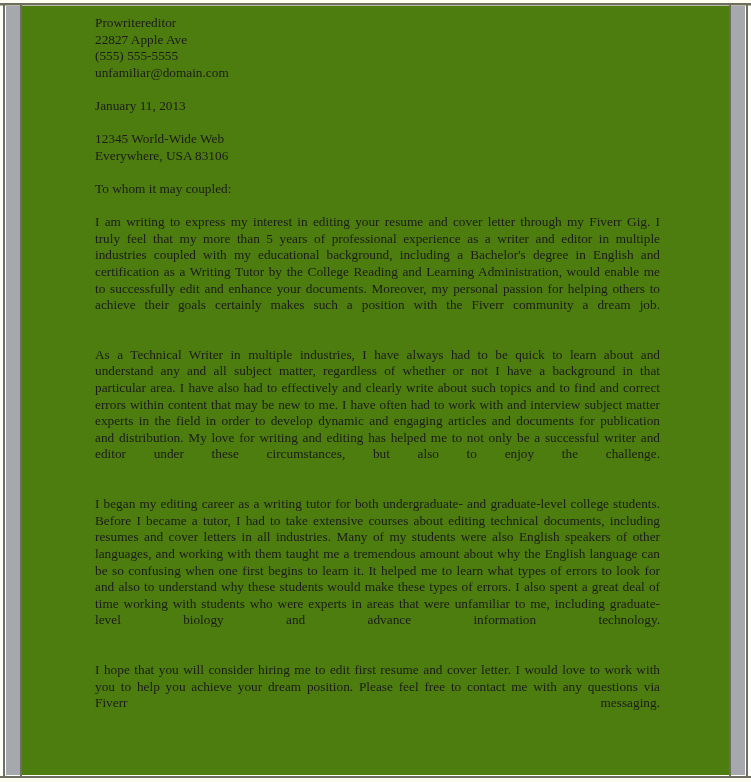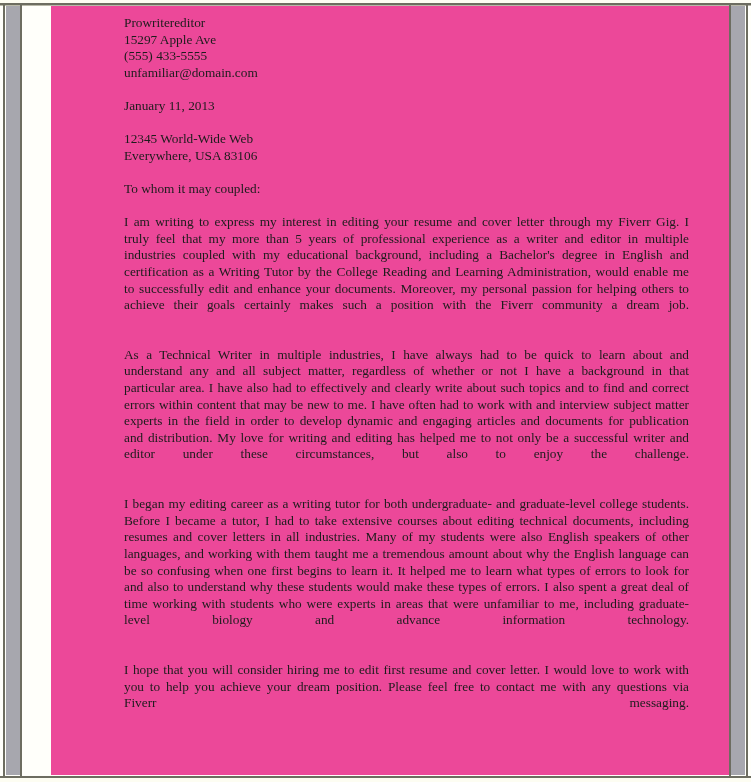--- a/index.html
+++ b/index.html
@@ -85,23 +85,22 @@
   .gutter-edge-r-in  { right: 20px; }
   .gutter-edge-r-out { right: 3px; }
 
   
   #page {
     position: absolute;
     top: 6px;
     left: 22px;
     right: 22px;
     bottom: 7px;
-    background: #ec4899;
+    background: #4d7c0f;
     overflow: hidden;
-    margin-left: 29px;
   }
 
   #letter {
     position: absolute;
     left: 73px;           
     top: 9px;
     width: 565px;         
     color: #1c1c1c;
     font-size: 13.3px;
     line-height: 16.6px;
@@ -146,22 +145,22 @@
   <div class="gutter-edge gutter-edge-r-out"></div>
 
   <div class="frame-bottom-rule"></div>
   <div class="frame-bottom-fill"></div>
 
   <div id="page">
     <div id="letter">
 
       <div class="block">
         <div class="line">Prowritereditor</div>
-        <div class="line">15297 Apple Ave</div>
-        <div class="line">(555) 433-5555</div>
+        <div class="line">22827 Apple Ave</div>
+        <div class="line">(555) 555-5555</div>
         <div class="line">unfamiliar@domain.com</div>
       </div>
 
       <div class="spacer"></div>
 
       <div class="line">January 11, 2013</div>
 
       <div class="spacer"></div>
 
       <div class="block">

